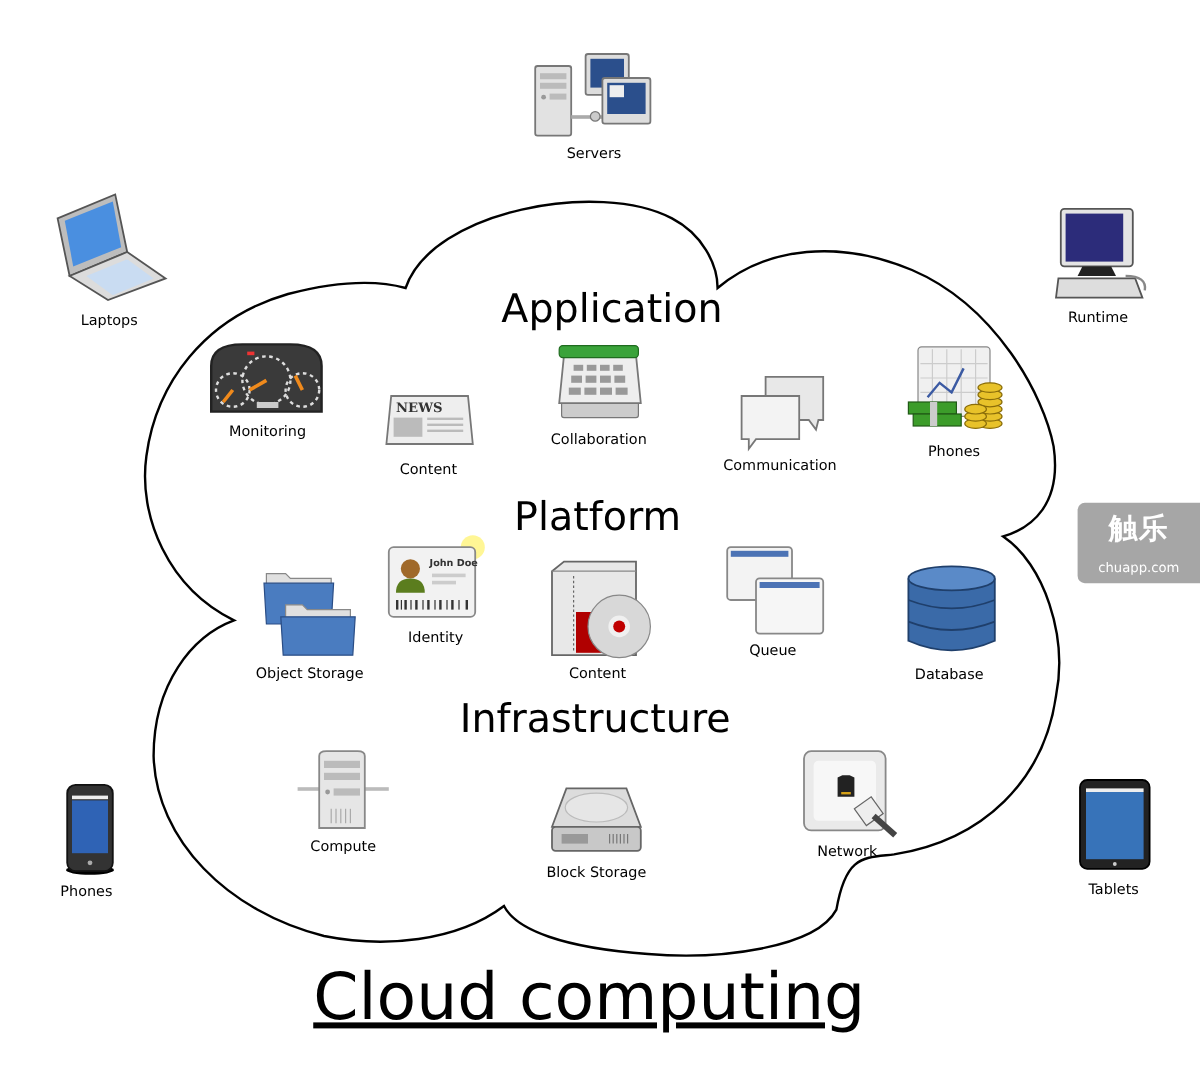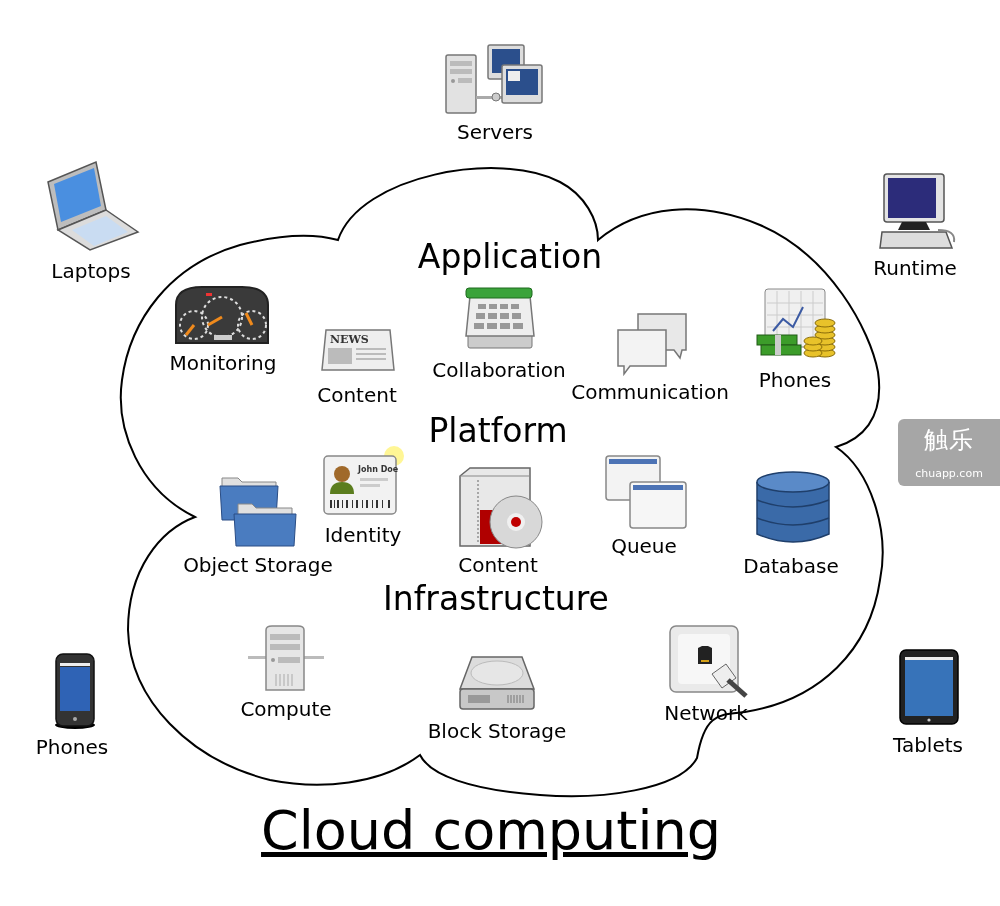--- a/index.html
+++ b/index.html
@@ -1,24 +1,24 @@
 <!DOCTYPE html>
 <html><head>
 <meta charset="utf-8">
 <style>
   html, body { margin: 0; padding: 0; background: #ffffff; }
   body { width: 1000px; height: 906px; position: relative; overflow: hidden;
          font-family: "DejaVu Sans", sans-serif; color: #000; }
-  .lbl { position: absolute; font-size: 20px; white-space: nowrap; text-align: right; transform: translateX(-50%); line-height: 1; }
+  .lbl { position: absolute; font-size: 12px; white-space: nowrap; text-align: right; transform: translateX(-50%); line-height: 1; }
   .layer { position: absolute; font-size: 33px; white-space: nowrap; transform: translateX(-50%); line-height: 1; }
   .title { position: absolute; font-size: 54px; white-space: nowrap; transform: translateX(-50%); line-height: 1; text-decoration: underline; }
   svg.icon { position: absolute; overflow: visible; }
   #cloud { position: absolute; left: 0; top: 0; }
   .wm { position: absolute; left: 898px; top: 419px; width: 102px; height: 67px; background: #a6a6a6; border-radius: 6px 0 0 6px; color: #fff; text-align: center; }
-  .wm .cn { font-size: 24px; margin-top: 9px; line-height: 1; letter-spacing: 1px; }
+  .wm .cn { font-size: 24px; margin-top: 9px; line-height: 1; letter-spacing: 1px; font-weight: bold; }
   .wm .url { font-size: 11px; margin-top: 16px; line-height: 1; text-align: center; }
 </style>
 </head>
 <body>
 
 <svg id="cloud" width="1000" height="906" viewBox="0 0 1000 906">
   <path d="M338,240
            C360,175 500,150 560,182
            C585,195 598,220 598,240
            C640,205 700,200 760,225

